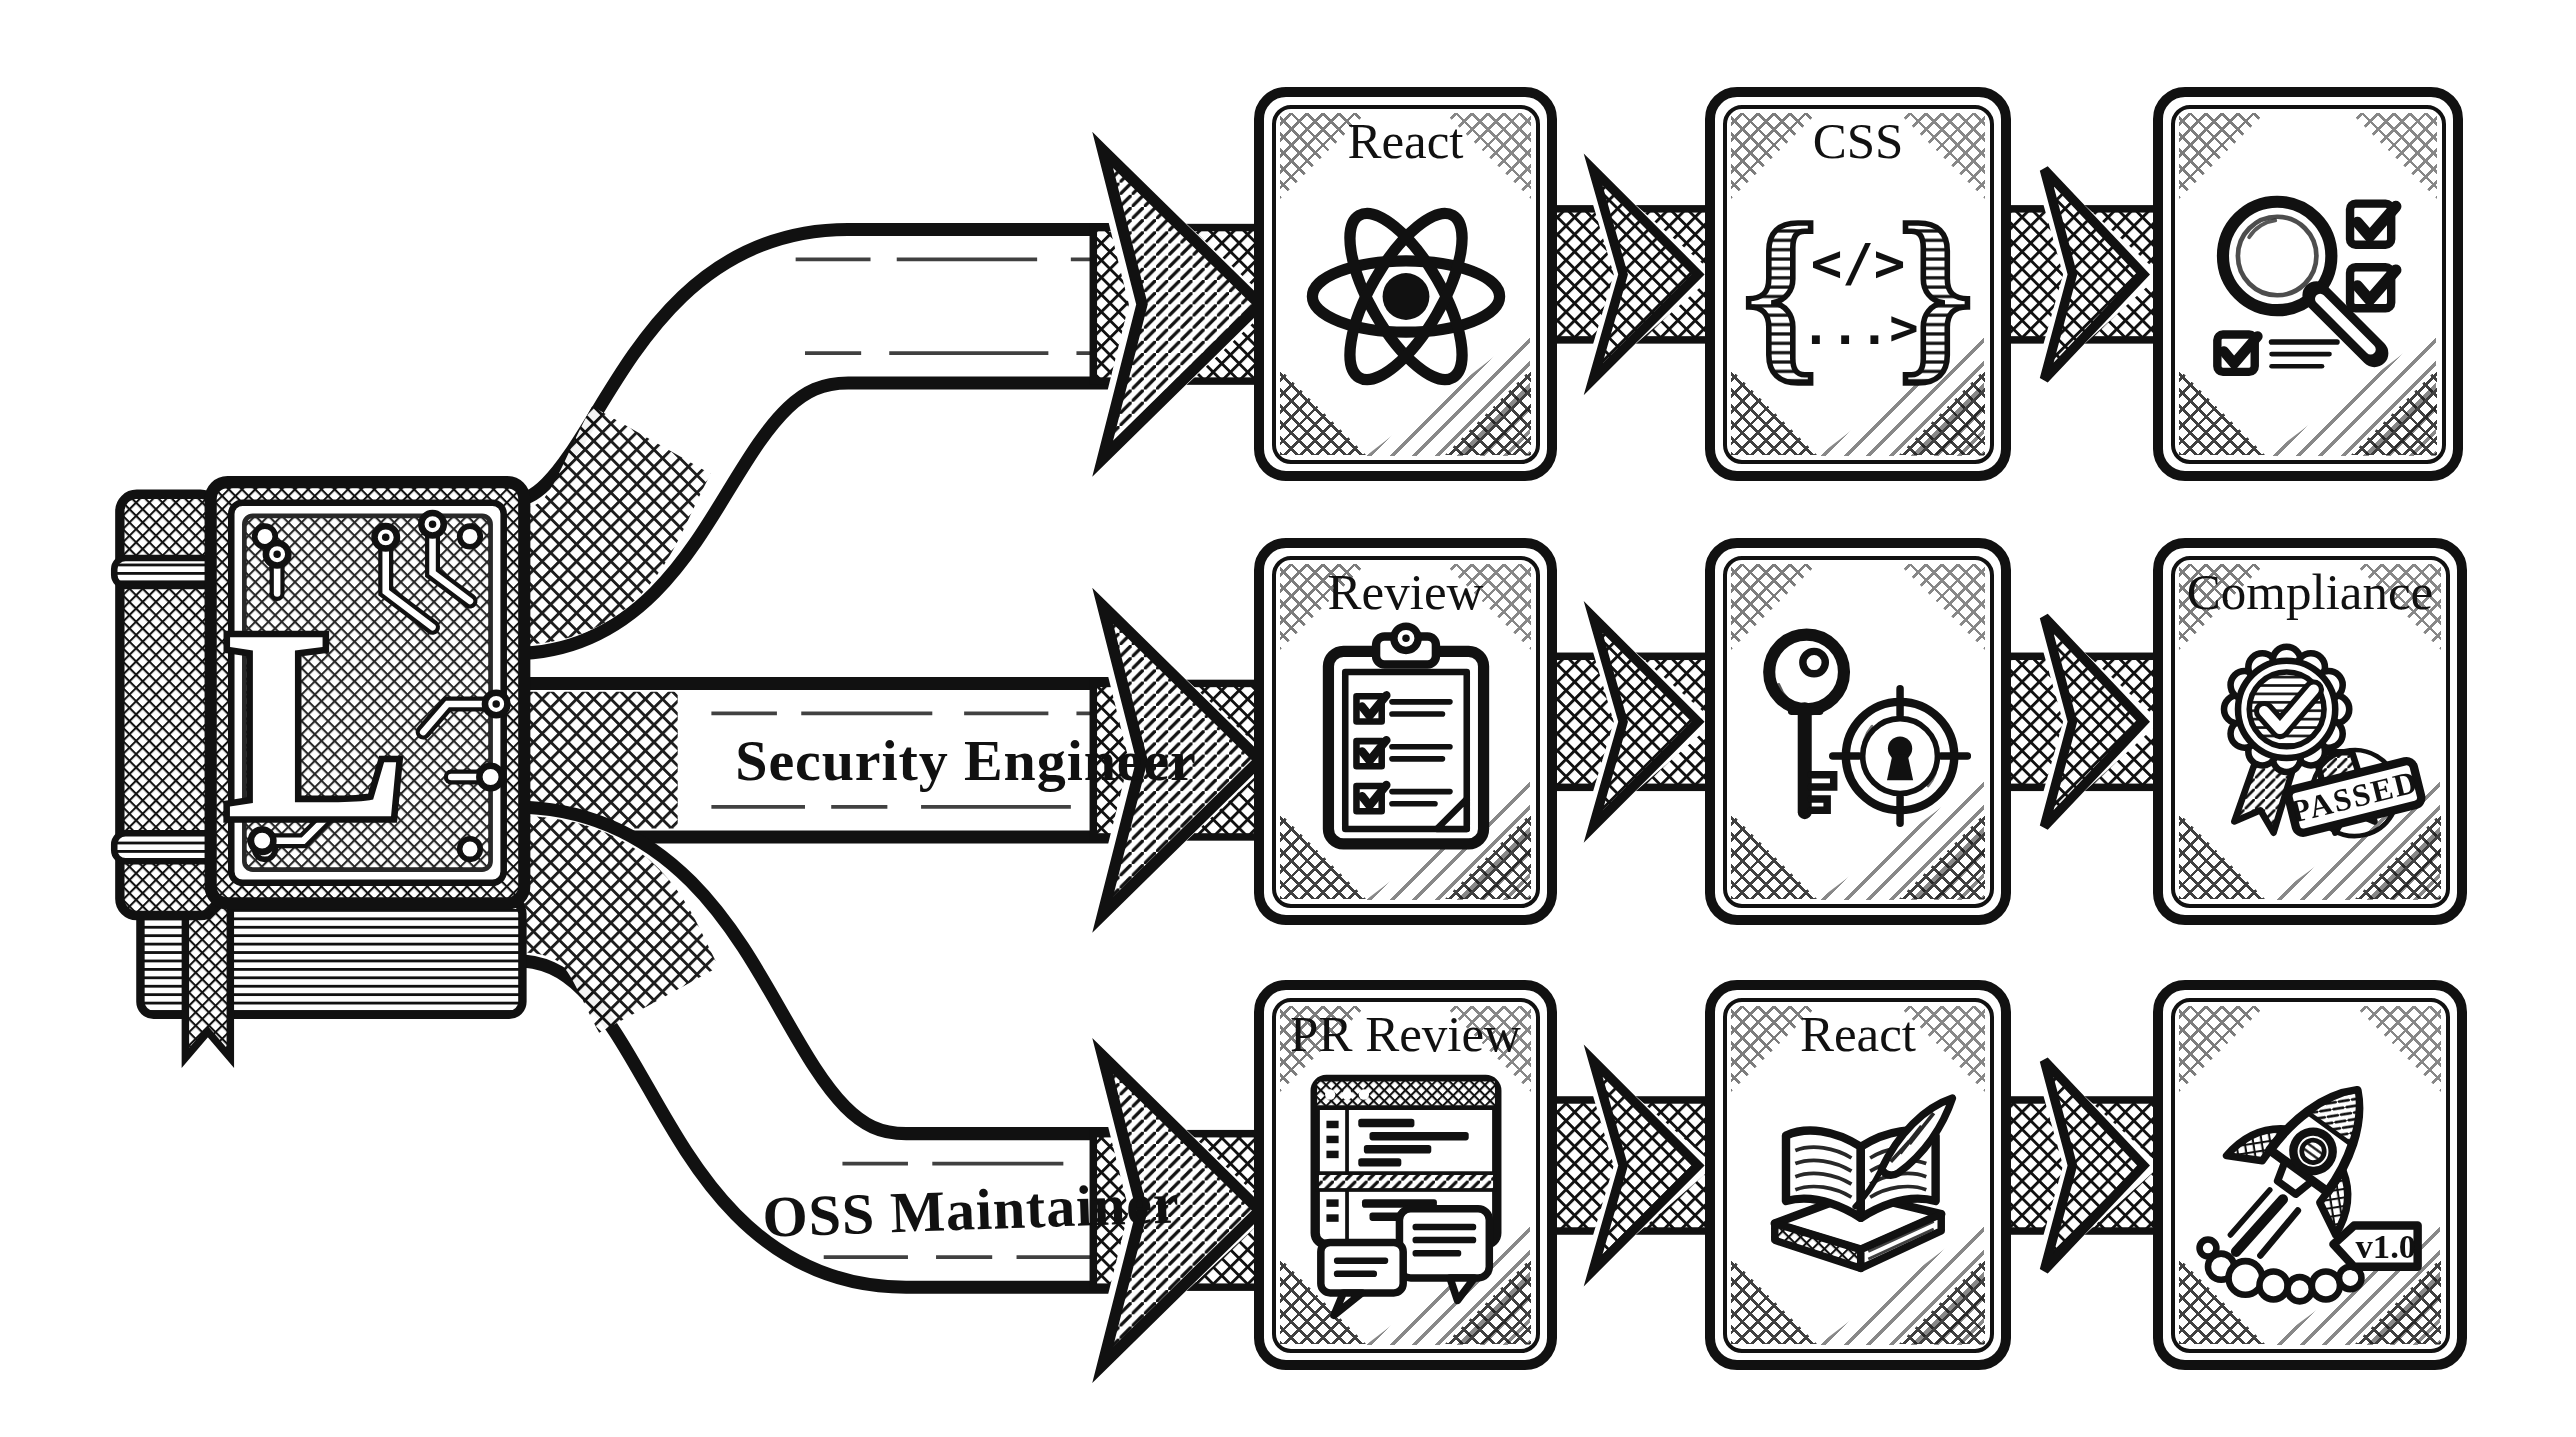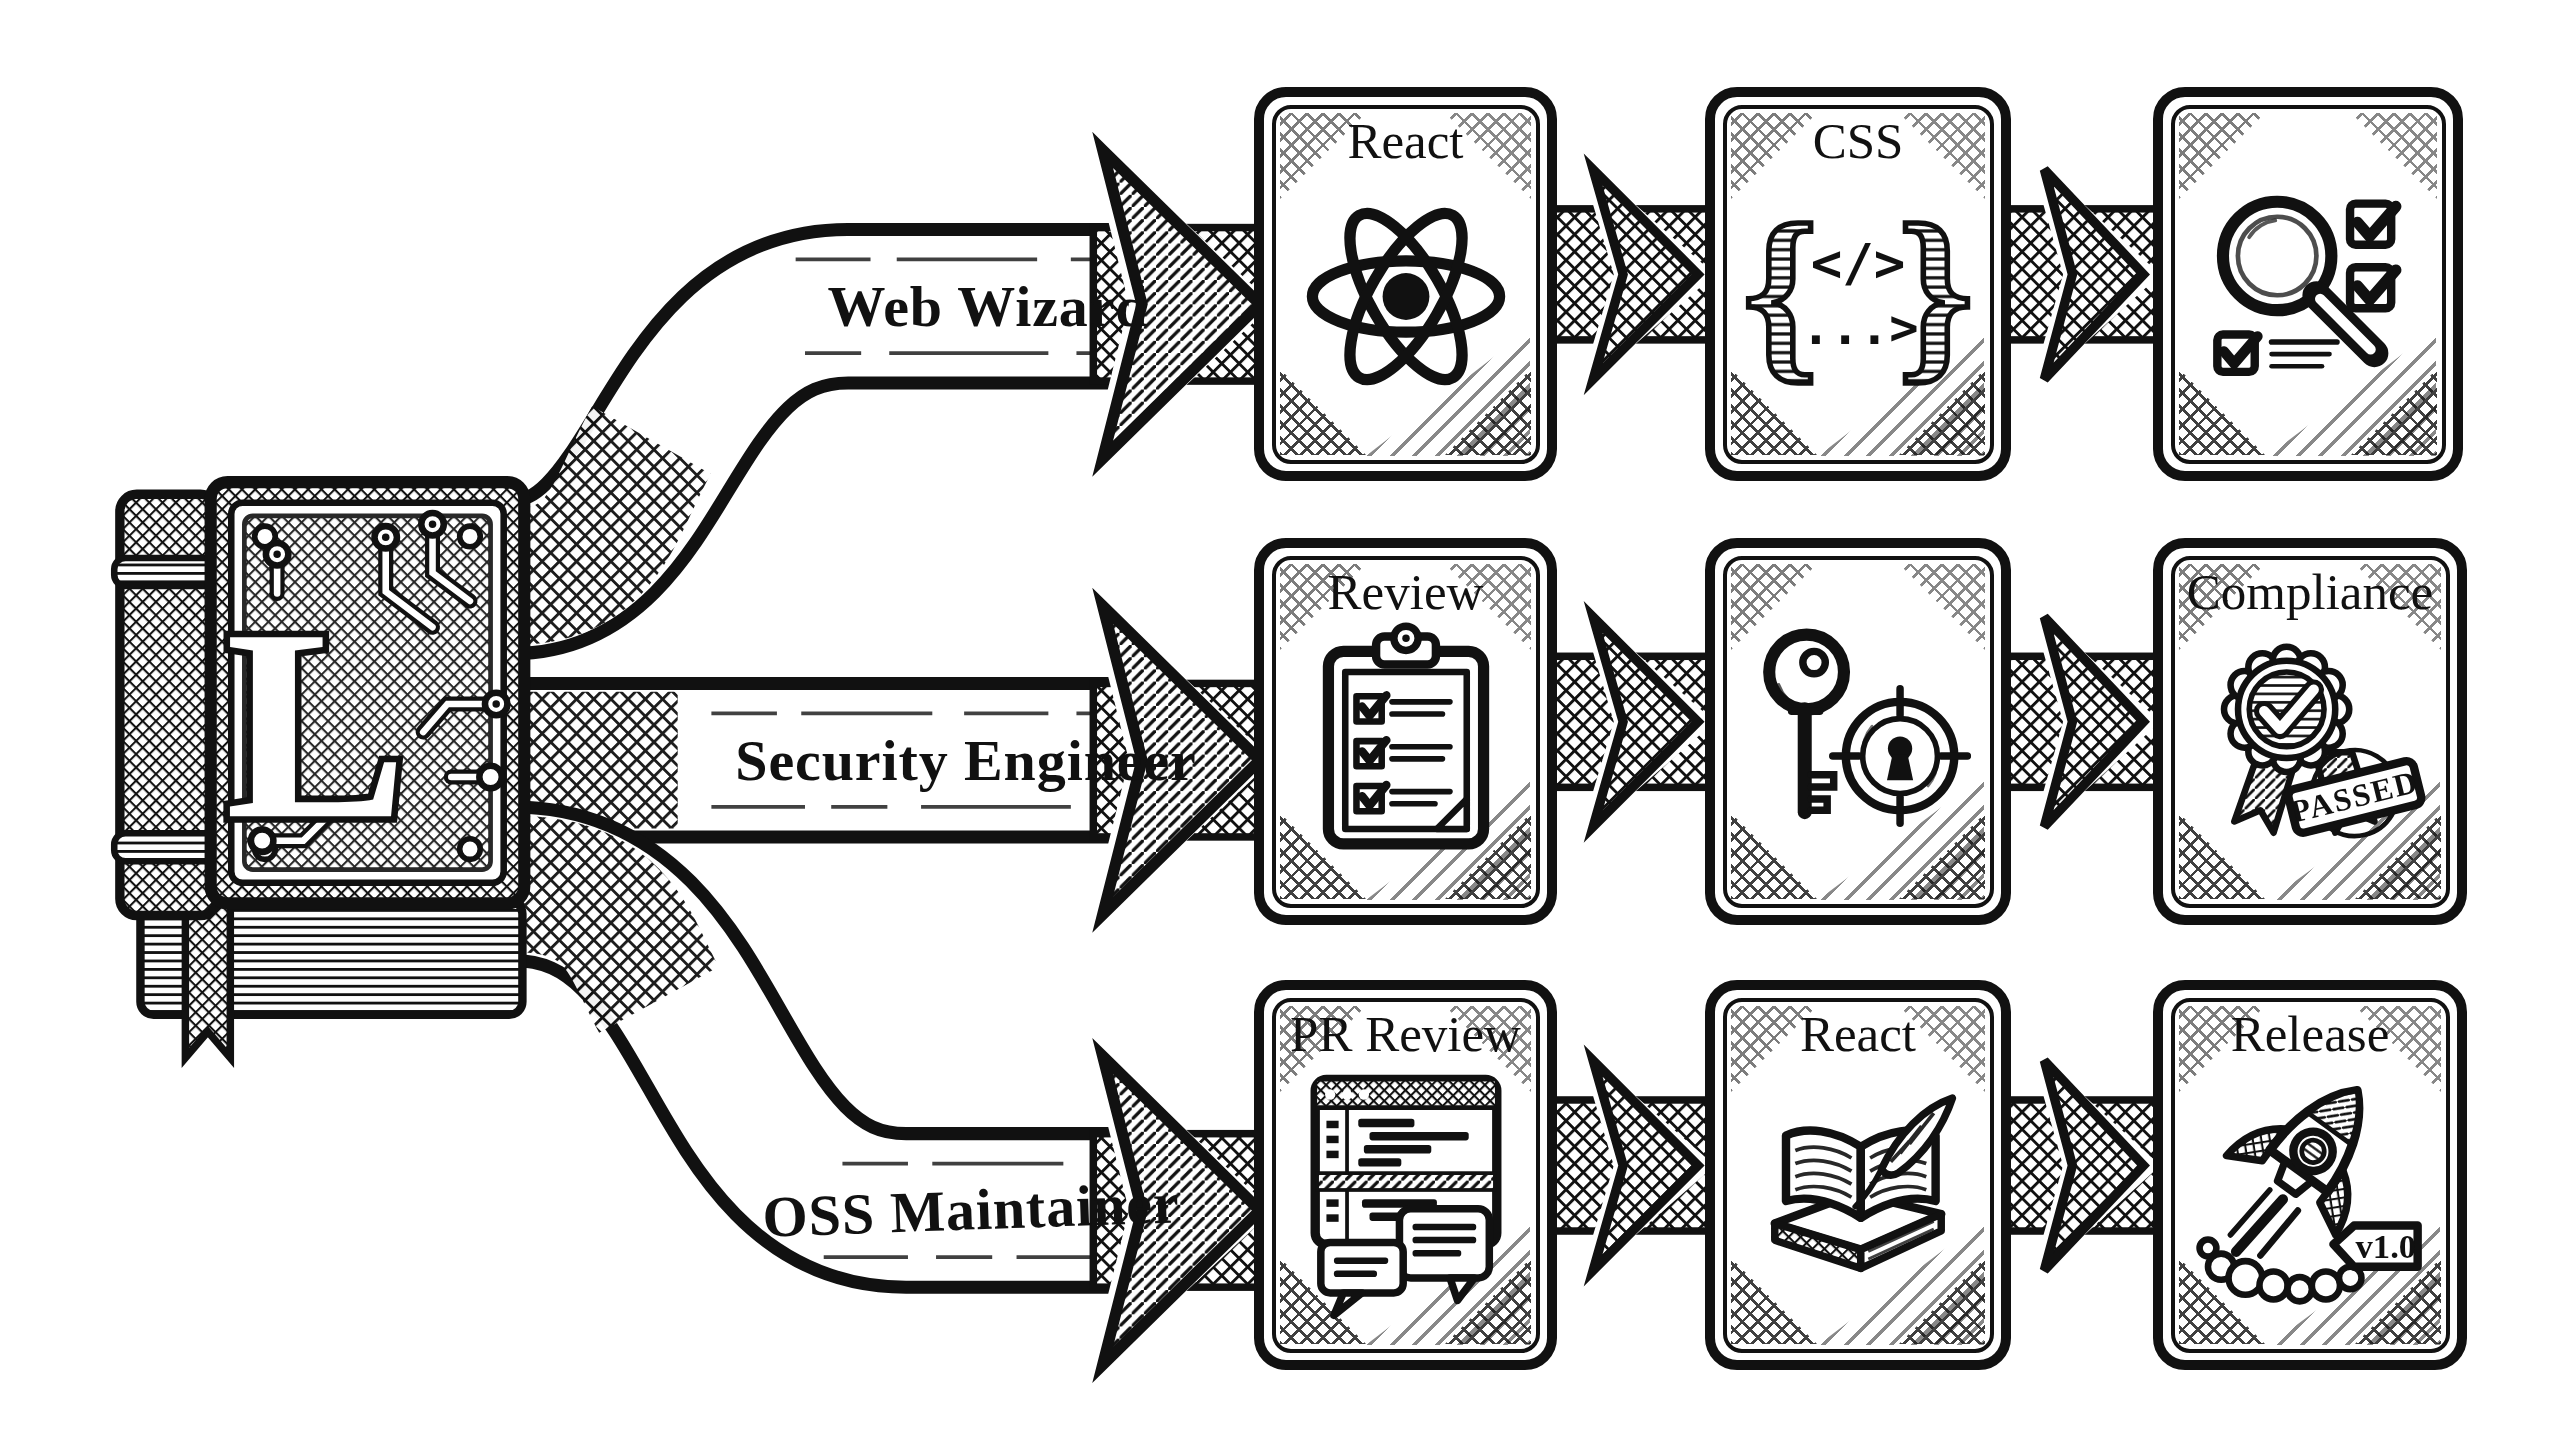--- a/index.html
+++ b/index.html
@@ -183,21 +183,20 @@
         <circle cx="302" cy="74" r="4"></circle>
           <circle cx="352" cy="60" r="4"></circle>
         <circle cx="420" cy="252" r="4"></circle>
           <circle cx="186" cy="92" r="4"></circle>
       </g>
 
       <text x="228" y="372" text-anchor="middle" font-family="Liberation Serif, DejaVu Serif, serif" font-weight="bold" font-size="292" fill="#fff" stroke="#111" stroke-width="14" paint-order="stroke">L</text>
     </g>
   </svg>
 
-  <div class="ribbon-label" style="left:988px;top:306px;">Web Wizard</div>
   <div class="ribbon-label" style="left:966px;top:760px;">Security Engineer</div>
   <div class="ribbon-label" style="left:971px;top:1210px;transform:translate(-50%,-50%) rotate(-2deg);">OSS Maintainer</div>
 
   <div class="card" style="left:1254px;top:87px;width:283px;height:374px;">
     <div class="card-inner"></div>
     <span class="corner tl"></span>
       <span class="corner tr"></span>
       <span class="corner bl"></span>
       <span class="corner br"></span>
     <div class="diag"></div>
@@ -493,21 +492,20 @@
     </svg>
   </div>
 
   <div class="card" style="left:2153px;top:980px;width:294px;height:370px;">
     <div class="card-inner"></div>
     <span class="corner tl"></span>
       <span class="corner tr"></span>
       <span class="corner bl"></span>
       <span class="corner br"></span>
     <div class="diag"></div>
-    <div class="card-title">Release</div>
     <svg class="card-icon" style="top:67px;" width="234" height="251" viewBox="0 0 250 268">
       <defs>
         <pattern id="rk-dl" width="10" height="10" patternUnits="userSpaceOnUse">
           <rect width="10" height="10" fill="#fff"></rect>
           <path d="M-2 12 L12 -2" stroke="#111" stroke-width="2.8"></path>
         </pattern>
         <pattern id="rk-xh" width="9" height="9" patternUnits="userSpaceOnUse" patternTransform="rotate(45)">
           <rect width="9" height="9" fill="#fff"></rect>
           <path d="M0 1 H9 M1 0 V9" stroke="#111" stroke-width="2.3"></path>
         </pattern>

